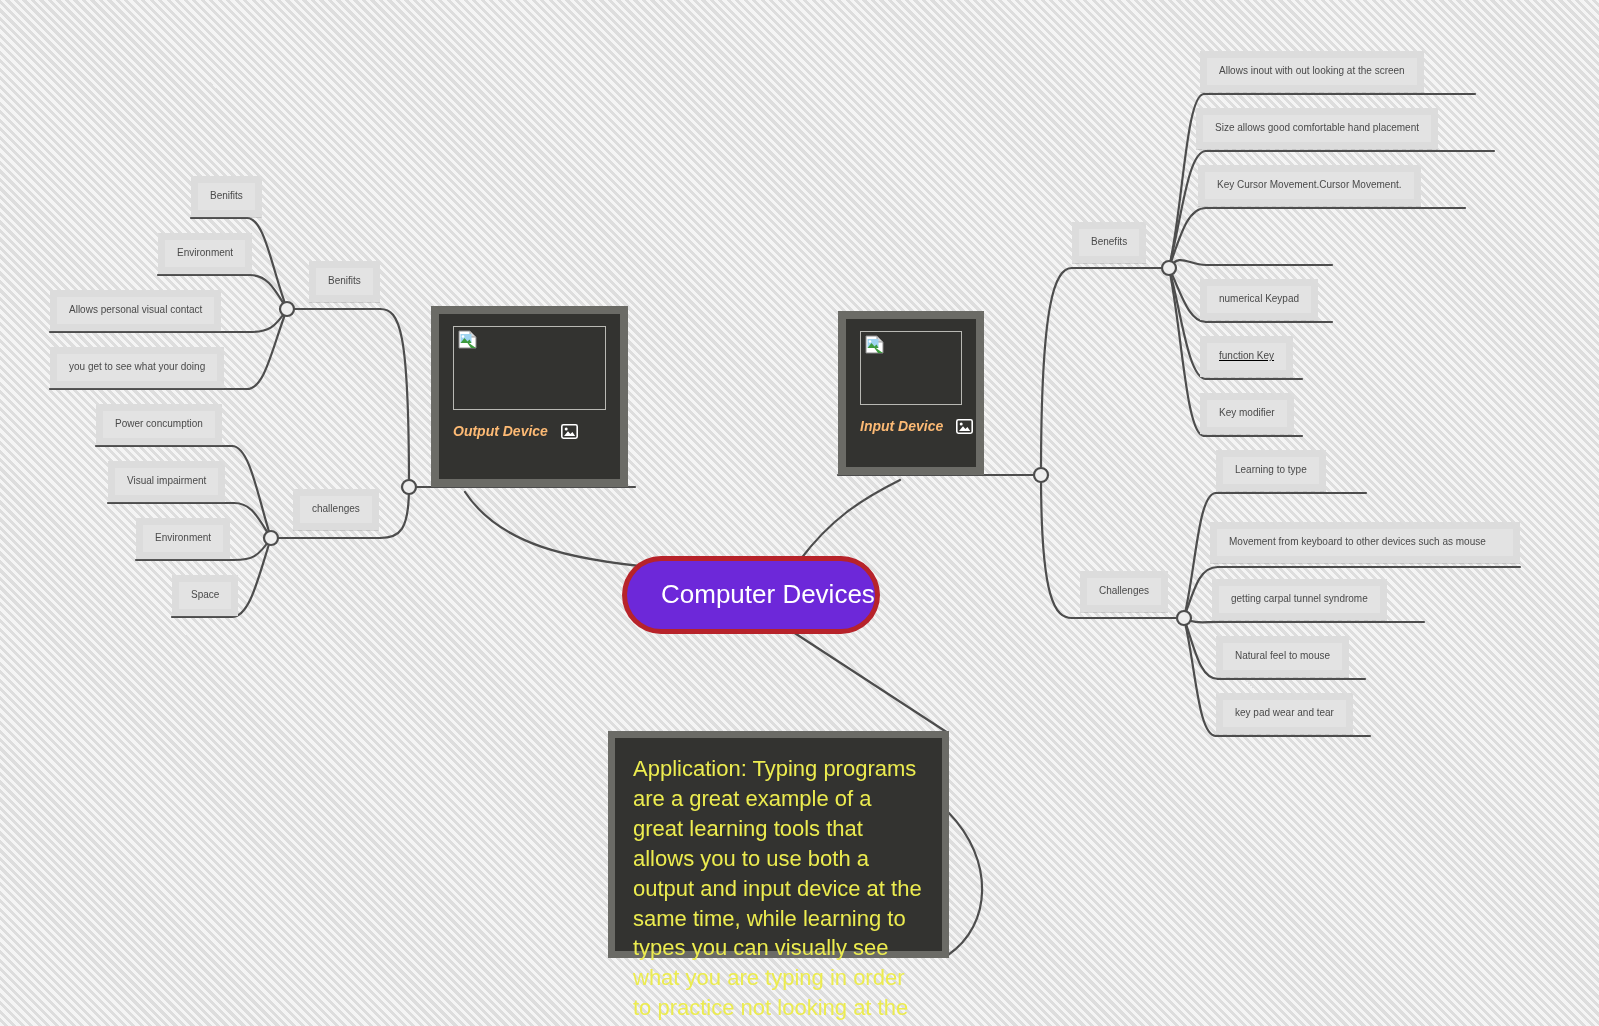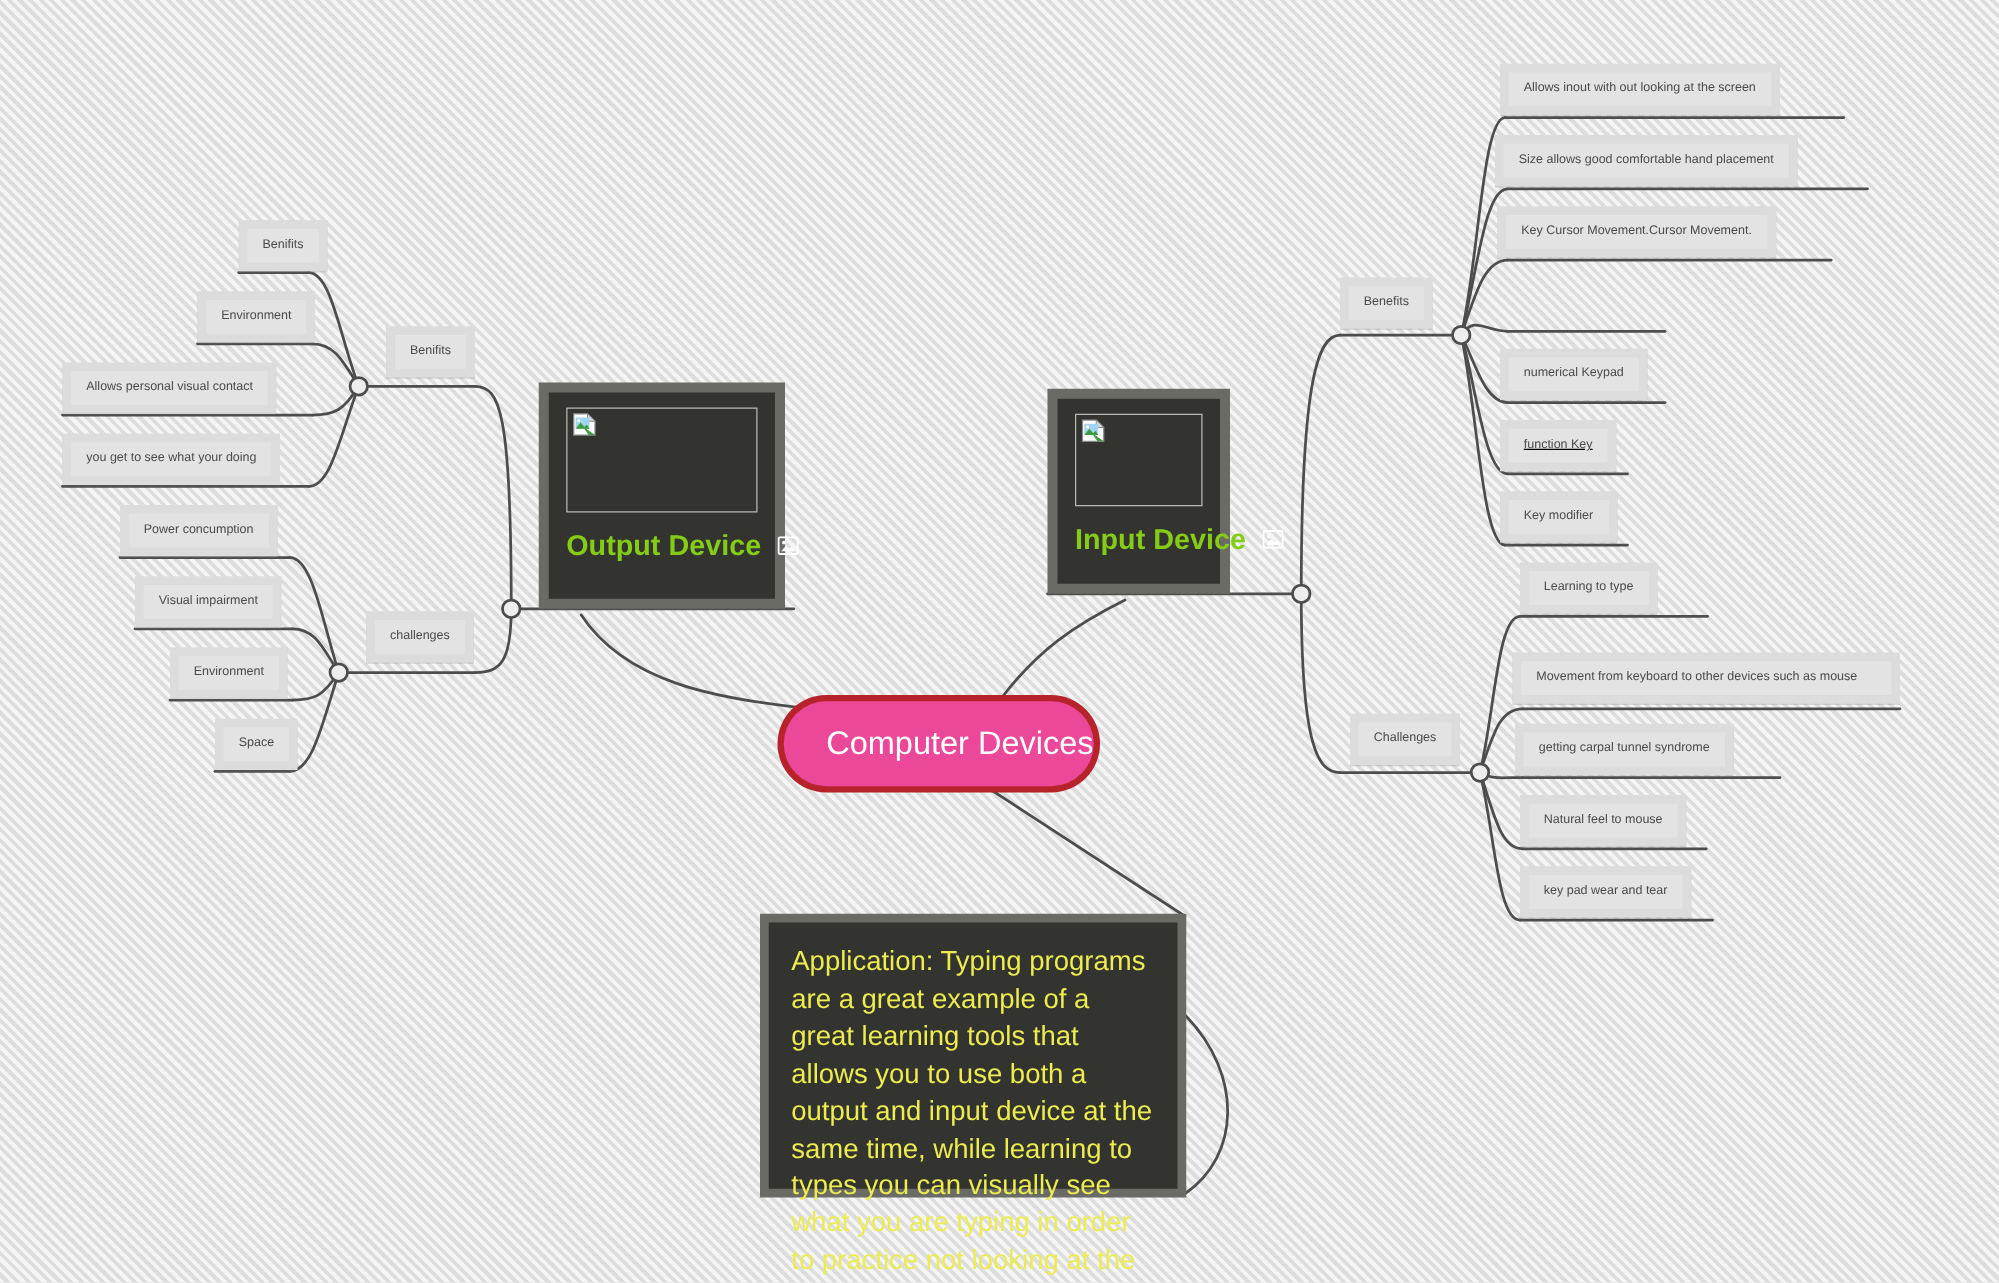--- a/index.html
+++ b/index.html
@@ -51,21 +51,21 @@
 
   
   .root {
     position: absolute;
     box-sizing: border-box;
     background: #b7232a;
     border-radius: 40px;
     padding: 5px;
   }
   .root-inner {
-    background: #ec4899;
+    background: #6d28d9;
     border-radius: 36px;
     color: #ffffff;
     font-size: 26px;
     line-height: 1;
     text-align: center;
     padding: 20px 34px 22px 34px;
     white-space: nowrap;
   }
 
   
@@ -95,22 +95,23 @@
     width: 19px;
     height: 19px;
   }
   .imgnode-caption {
     margin-top: 13px;
     display: flex;
     align-items: center;
     gap: 13px;
   }
   .imgnode-caption .cap-text {
-    color: #84cc16;
-    font-size: 23px;
+    color: #fdba74;
+    font-size: 14px;
+    font-style: italic;
     font-weight: bold;
     white-space: nowrap;
   }
   .pic-ico { width: 17px; height: 15px; flex: 0 0 auto; }
 
   
   .note {
     position: absolute;
     box-sizing: border-box;
     background: #6b6b66;

